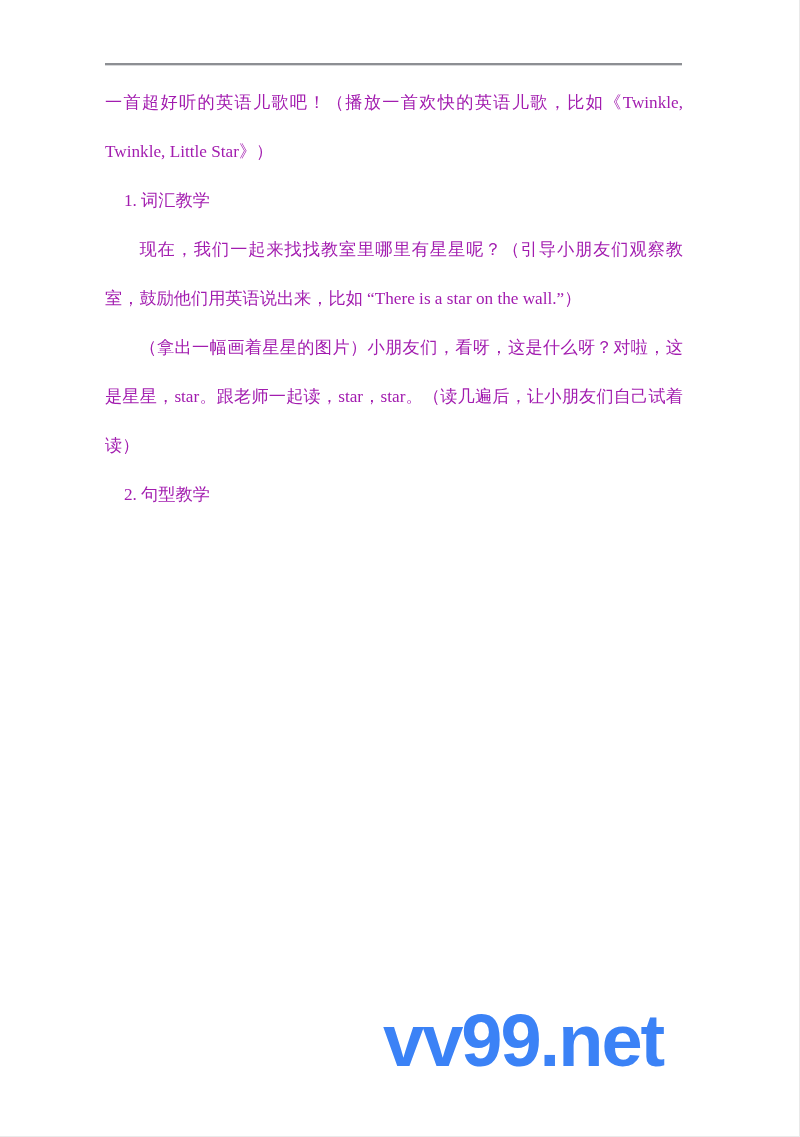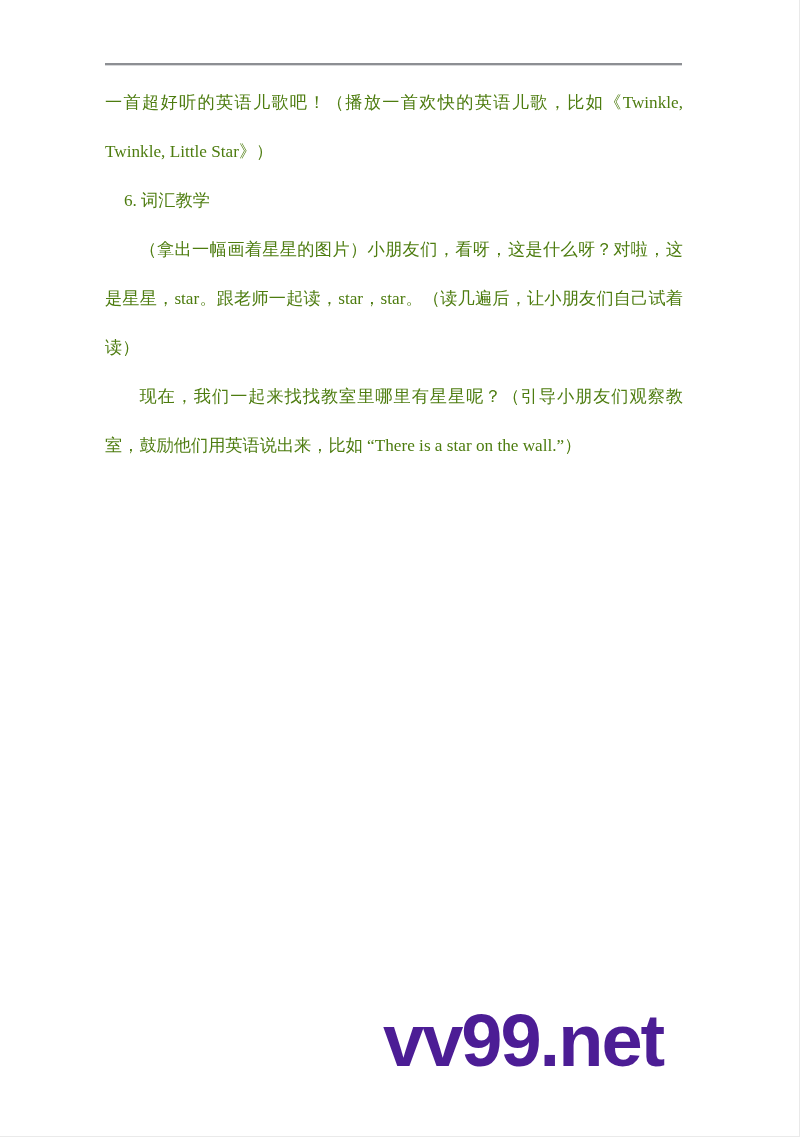--- a/index.html
+++ b/index.html
@@ -21,41 +21,41 @@
     overflow: hidden;
   }
   .watermark {
     position: absolute;
     left: 383px;
     top: 1004px;
     font-family: "Liberation Sans", "DejaVu Sans", sans-serif;
     font-weight: bold;
     font-size: 74px;
     letter-spacing: -2px;
-    color: #4c1d95;
+    color: #3b82f6;
     line-height: 1;
     user-select: none;
     white-space: nowrap;
     z-index: 0;
   }
   .hrule {
     position: absolute;
     left: 105px;
     top: 63px;
     width: 577px;
     height: 0;
     border-top: 2px solid #8d8f93;
     border-bottom: 1px solid #d7d8da;
   }
   .body-text {
     position: absolute;
     left: 105px;
     top: 78px;
     width: 578px;
-    color: #4d7c0f;
+    color: #a21caf;
     font-size: 17.2px;
     line-height: 49px;
     text-align: justify;
     text-justify: inter-character;
   }
   p.para {
     margin: 0 0 0 0;
     text-indent: 2em;
     text-align: justify;
   }
@@ -80,24 +80,25 @@
 
   <div class="hrule"></div>
 
   <div class="body-text">
 
     <p class="para noindent">一首超好听的英语儿歌吧！（播放一首欢快的英语儿歌，比如《Twinkle, Twinkle, Little Star》）</p>
 
 
 
 
-    <p class="numbered">6. 词汇教学</p>
+    <p class="numbered">1. 词汇教学</p>
+
+    <p class="para">现在，我们一起来找找教室里哪里有星星呢？（引导小朋友们观察教室，鼓励他们用英语说出来，比如 “There is a star on the wall.”）</p>
 
     <p class="para">（拿出一幅画着星星的图片）小朋友们，看呀，这是什么呀？对啦，这是星星，star。跟老师一起读，star，star。（读几遍后，让小朋友们自己试着读）</p>
 
-    <p class="para">现在，我们一起来找找教室里哪里有星星呢？（引导小朋友们观察教室，鼓励他们用英语说出来，比如 “There is a star on the wall.”）</p>
 
 
-
+    <p class="numbered">2. 句型教学</p>
 
   </div>
 
 </div>
 
 </body></html>

